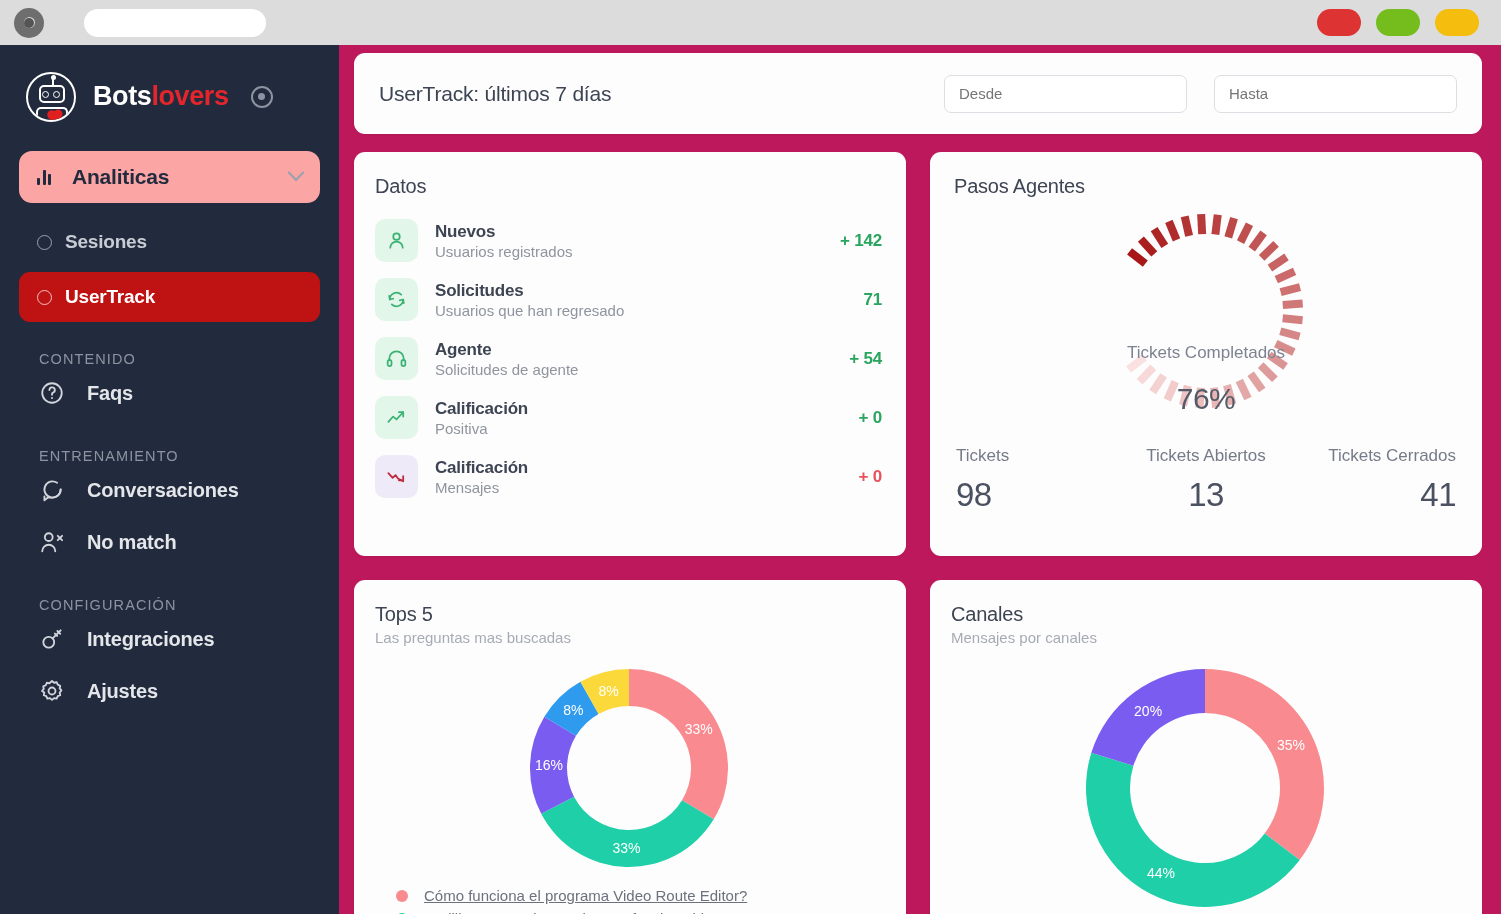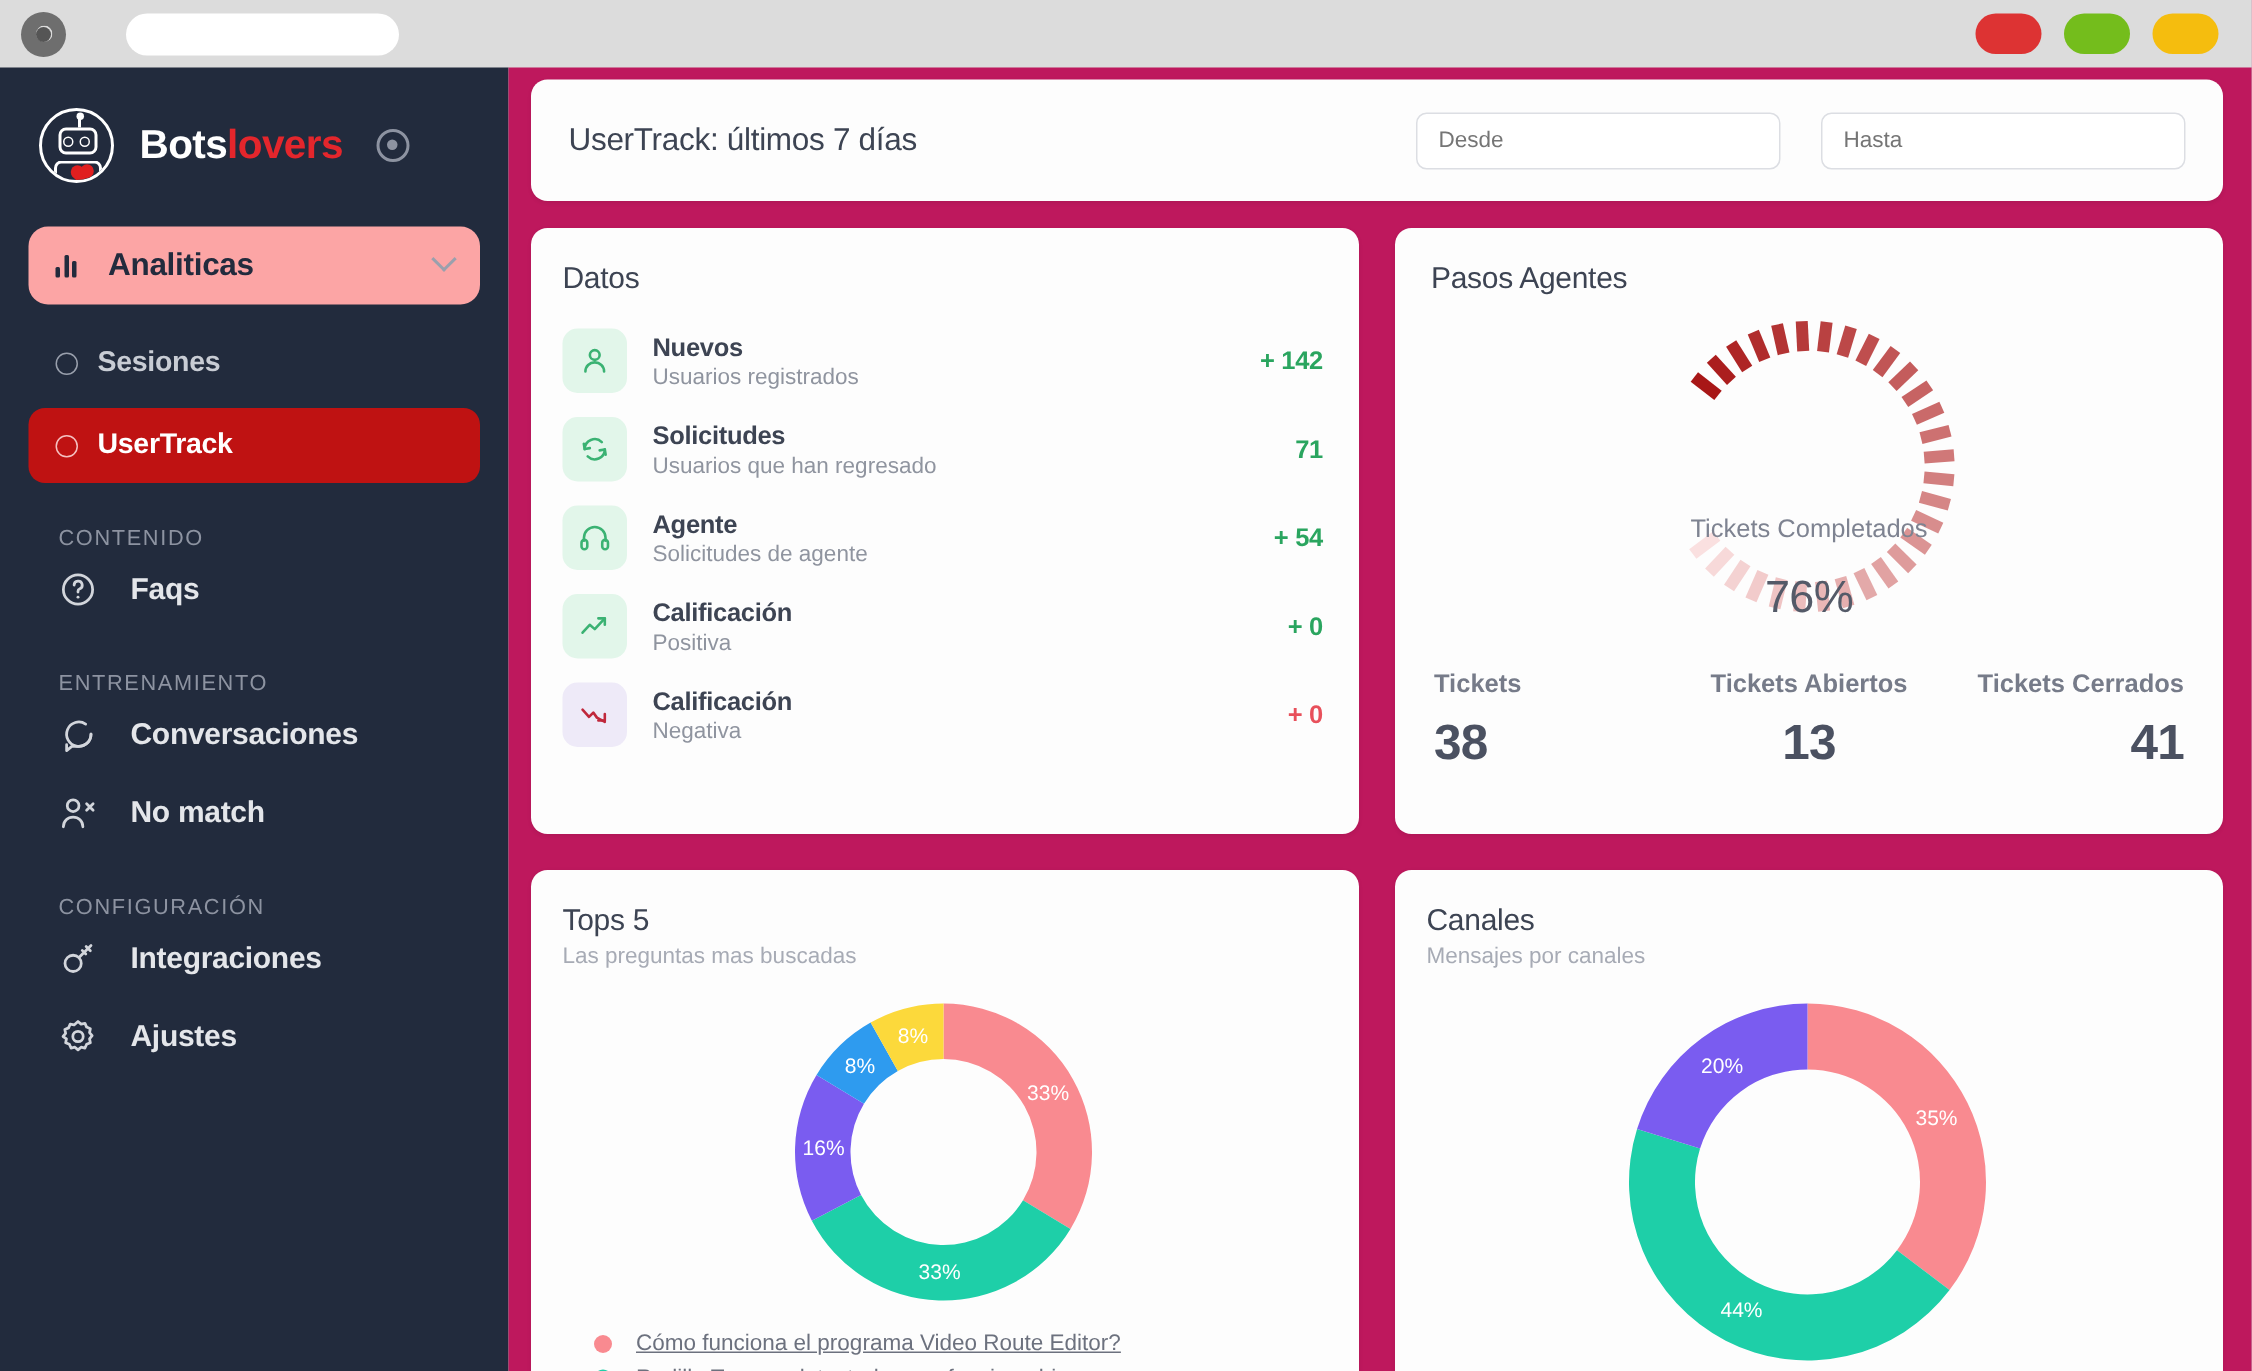--- a/index.html
+++ b/index.html
@@ -182,21 +182,21 @@
 
   
   .pasos { height: 404px; padding: 23px 24px 0 24px; position: relative; }
   .gauge-wrap { position: relative; height: 240px; margin-top: 4px; }
   .gauge-wrap svg { position:absolute; left:50%; top:4px; transform: translateX(-50%); }
   .gauge-label { position:absolute; left:0; right:0; top:141px; text-align:center;
                  font-size: 17px; color: #7e8391; }
   .gauge-value { position:absolute; left:0; right:0; top:180px; text-align:center;
                  font-size: 30px; color: #545a68; letter-spacing:-.5px; }
   .tickets-row { display:flex; margin-top: 4px; }
-  .tk { flex:1; text-align:center;font-weight:bold; }
+  .tk { flex:1; text-align:center; }
   .tk:first-child { text-align:left; padding-left: 2px; }
   .tk:last-child { text-align:right; padding-right: 2px; }
   .tk-label { font-size: 17px; color: #767b89; }
   .tk-value { font-size: 33px; color: #4b5161; margin-top: 10px; letter-spacing:-.5px; }
 
   
   .donutcard { height: 420px; padding: 23px 24px 0 21px; overflow: hidden; }
   .donut-holder { display:flex; justify-content:center; margin-top: 22px; }
   .legend { margin-top: 16px; padding-left: 21px; }
   .legend-item { display:flex; align-items:center; height: 23px; }
@@ -379,21 +379,21 @@
           </div>
           <div class="metric">
             <div class="m-icon" style="background:#eeeaf8;color:#c0283c">
               <svg viewBox="0 0 24 24" fill="none" stroke="currentColor" stroke-width="1.8" stroke-linecap="round" stroke-linejoin="round">
                 <path d="M3.5 8.5l4.5 5 3-3 2.5 3.5 5.5 3"></path>
                 <path d="M19 11.5V16h-4.5"></path>
               </svg>
             </div>
             <div class="m-text">
               <div class="m-name">Calificación</div>
-              <div class="m-desc">Negativa</div>
+              <div class="m-desc">Mensajes</div>
             </div>
             <div class="m-val" style="color:#e8505b">+ 0</div>
           </div>
         </div>
     </div>
 
     <div class="card pasos">
       <div class="card-title">Pasos Agentes</div>
       <div class="gauge-wrap">
         <svg id="gauge-svg" width="240" height="210" viewBox="0 0 240 210">
@@ -427,21 +427,21 @@
             <line x1="77.67490362036833" y1="169.32407182738737" x2="66.68137209319127" y2="186.0316229513841" stroke="rgb(244,210,210)" stroke-width="8"></line>
             <line x1="67.31690415210755" y1="161.15595615677626" x2="53.63298315265496" y2="175.74191879489996" stroke="rgb(247,217,217)" stroke-width="8"></line>
             <line x1="58.50506572635842" y1="151.33975678270767" x2="42.532355525412555" y2="163.37605724574863" stroke="rgb(250,224,224)" stroke-width="8"></line>
           </svg>
         <div class="gauge-label">Tickets Completados</div>
         <div class="gauge-value">76%</div>
       </div>
       <div class="tickets-row">
         <div class="tk">
           <div class="tk-label">Tickets</div>
-          <div class="tk-value">38</div>
+          <div class="tk-value">98</div>
         </div>
         <div class="tk">
           <div class="tk-label">Tickets Abiertos</div>
           <div class="tk-value">13</div>
         </div>
         <div class="tk">
           <div class="tk-label">Tickets Cerrados</div>
           <div class="tk-value">41</div>
         </div>
       </div>

